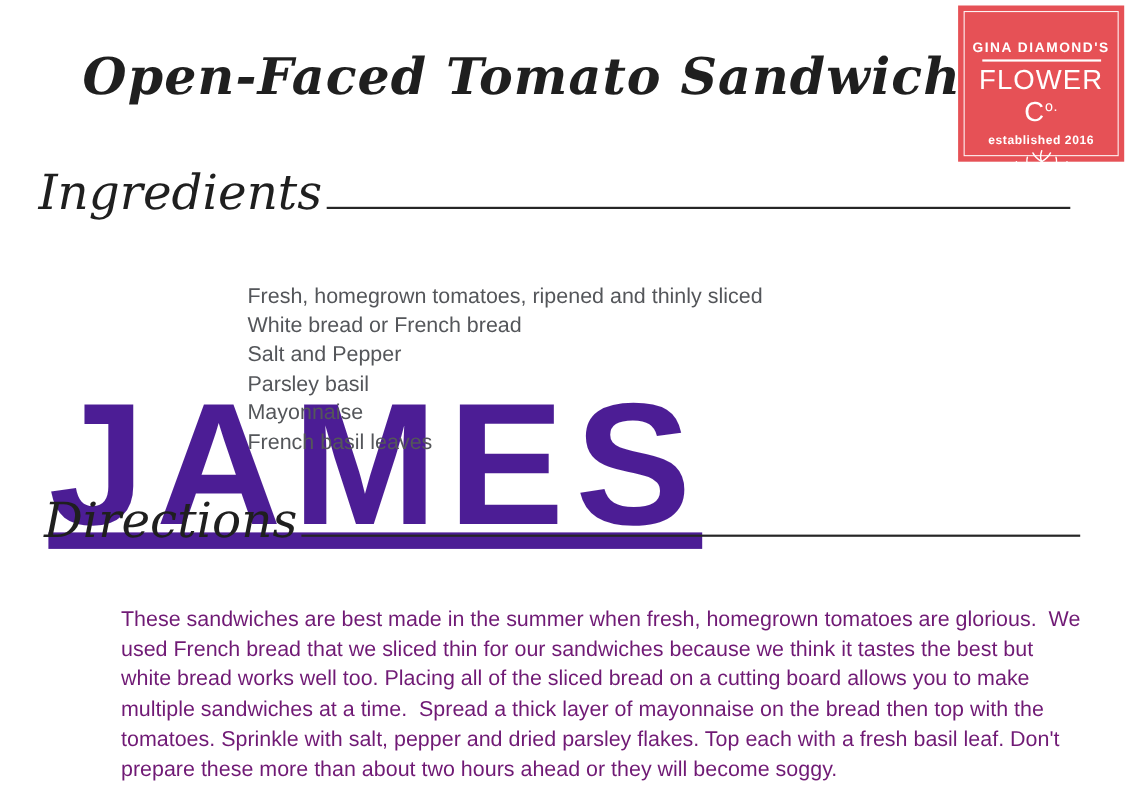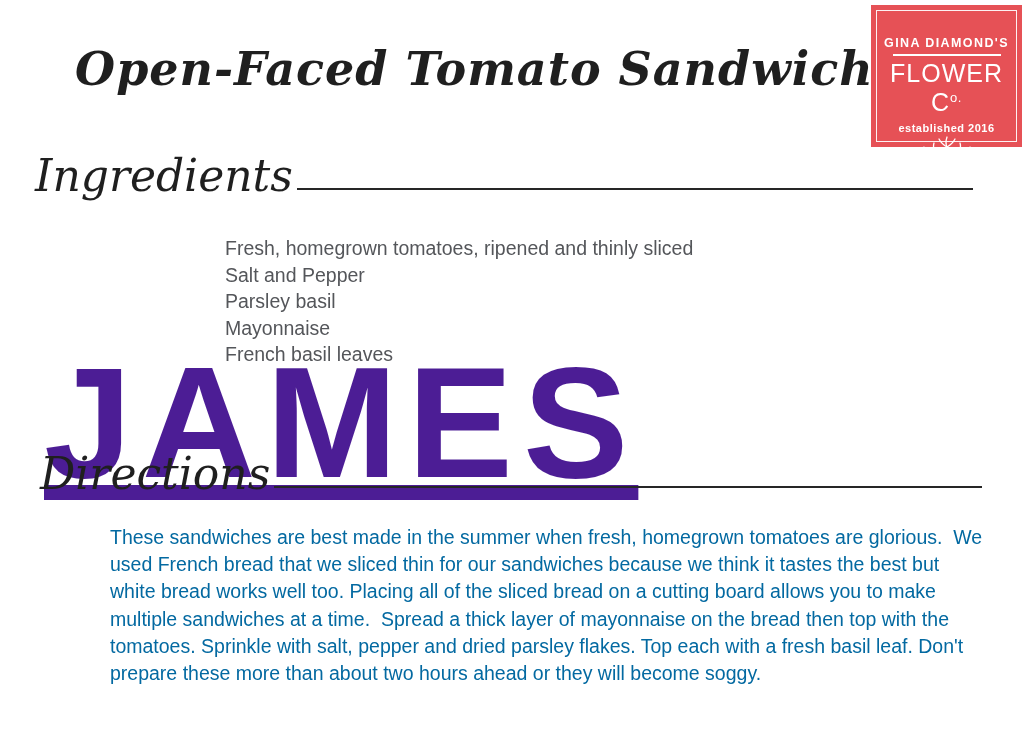--- a/index.html
+++ b/index.html
@@ -107,35 +107,35 @@
     margin-bottom: 10px;
     margin-left: 4px;
   }
   .ingredients-header { left: 35px; top: 152px; width: 938px; }
   .directions-header  { left: 40px; top: 450px; width: 942px; }
 
   
   .ingredient-list {
     position: absolute;
     left: 225px;
-    top: 235px;
+    top: 256px;
     list-style: none;
     font-size: 19.5px;
     line-height: 26.5px;
     color: #54565a;
     font-weight: 300;
   }
   .directions-text {
     position: absolute;
     left: 110px;
-    top: 524px;
+    top: 550px;
     width: 880px;
     font-size: 19.5px;
     line-height: 27.2px;
-    color: #0369a1;
+    color: #701a75;
     font-weight: 300;
     white-space: pre-wrap;
   }
 </style>
 </head>
 <body>
 
 <div class="page">
 
   <div class="watermark">JAMES</div>
@@ -167,20 +167,21 @@
       </div>
     </div>
 
     <div class="section-header ingredients-header">
       <span class="script">Ingredients</span>
       <span class="section-line"></span>
     </div>
 
     <ul class="ingredient-list">
       <li>Fresh, homegrown tomatoes, ripened and thinly sliced</li>
+      <li>White bread or French bread</li>
       <li>Salt and Pepper</li>
       <li>Parsley basil</li>
       <li>Mayonnaise</li>
       <li>French basil leaves</li>
     </ul>
 
     <div class="section-header directions-header">
       <span class="script">Directions</span>
       <span class="section-line"></span>
     </div>

